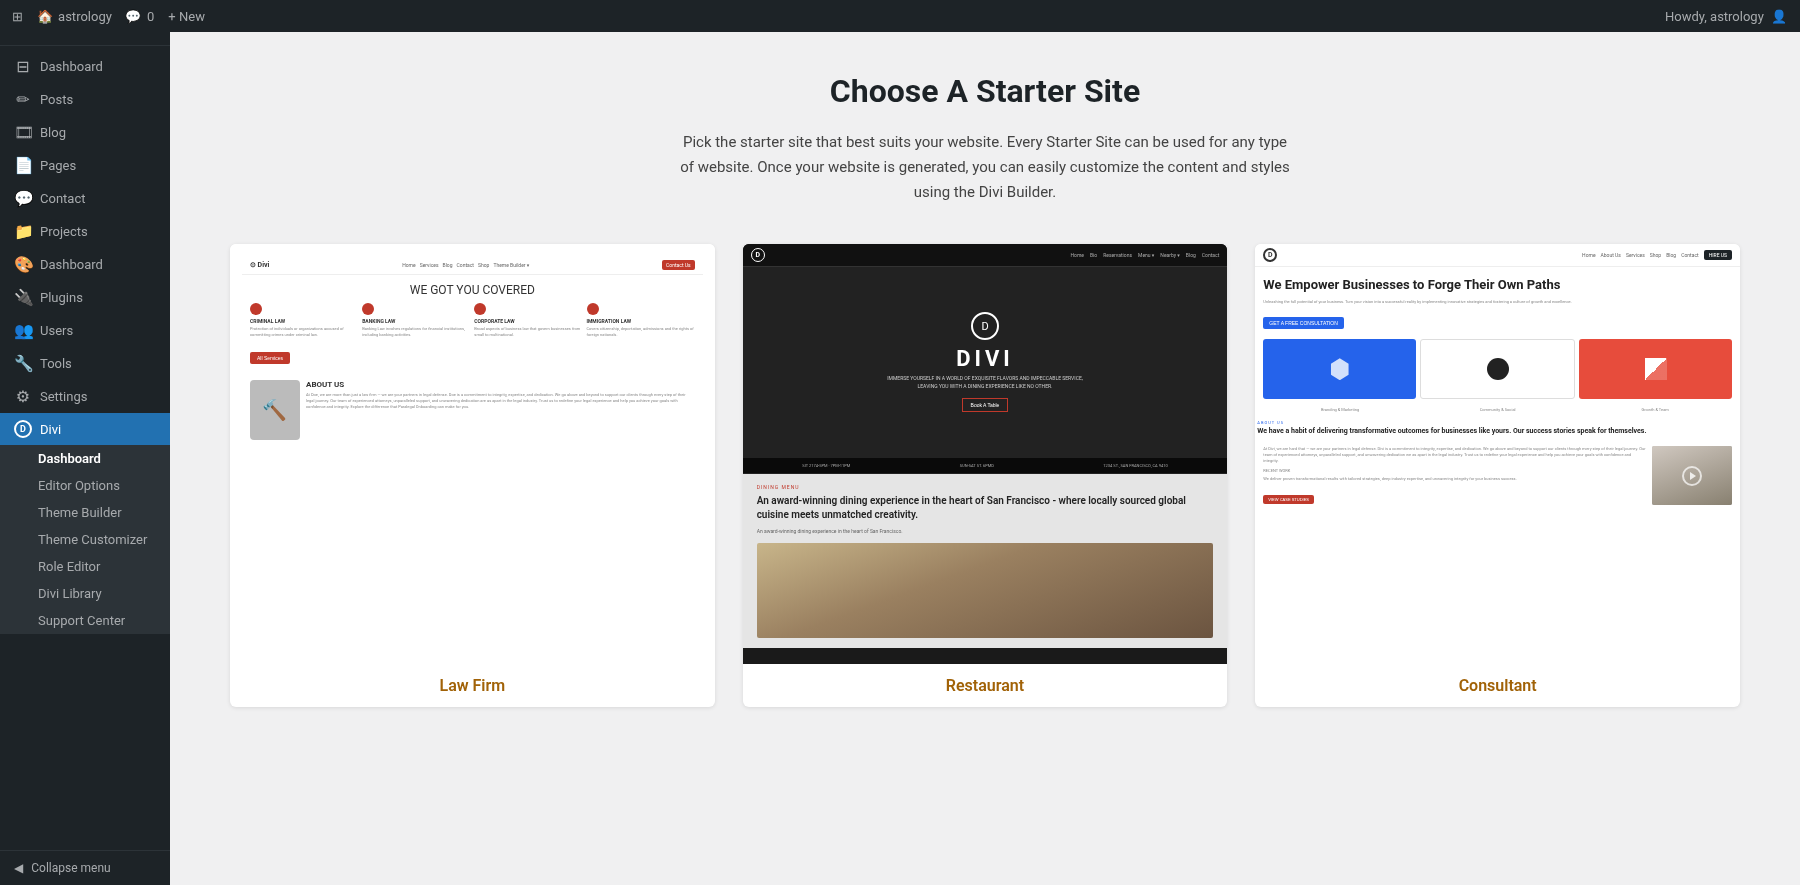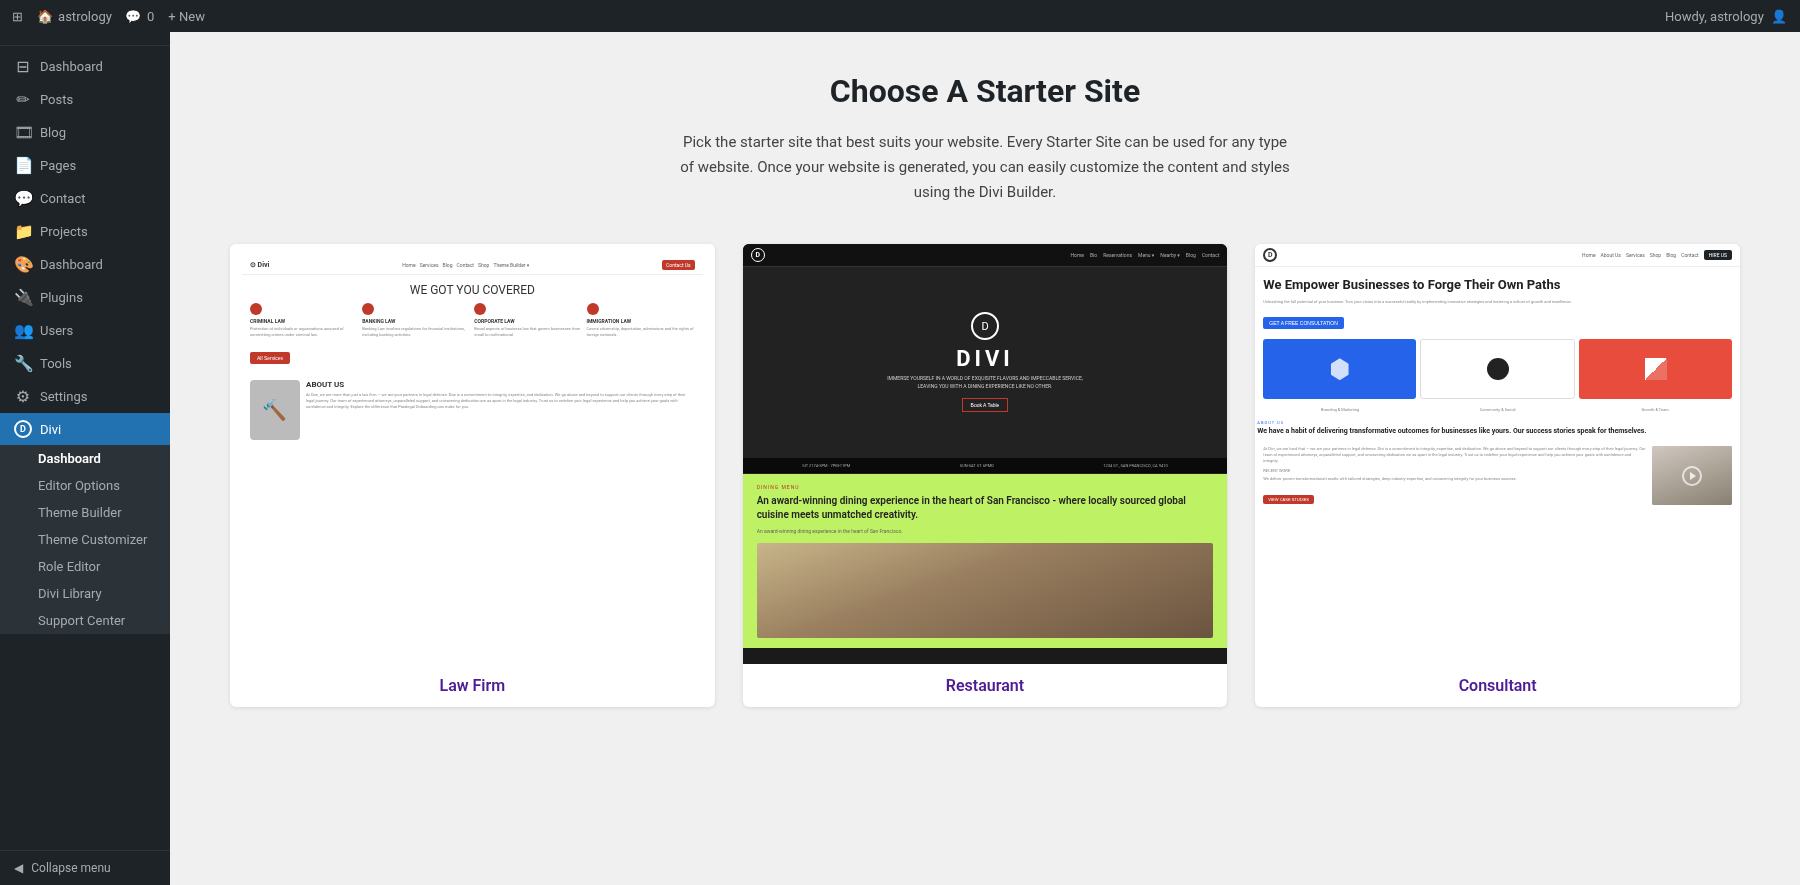--- a/index.html
+++ b/index.html
@@ -204,21 +204,21 @@
     .cons-about h3 { font-size: 7px; font-weight: 700; color: #222; margin-bottom: 3px; }
     .cons-bottom { display: flex; gap: 6px; padding: 4px 8px; }
     .cons-bottom-text { flex: 1; }
     .cons-bottom-text p { font-size: 4px; color: #888; line-height: 1.5; margin-bottom: 4px; }
     .cons-bottom-text button { background: #c0392b; color: #fff; font-size: 4px; padding: 2px 5px; border: none; border-radius: 2px; cursor: pointer; }
 
     .card-label {
       padding: 12px 16px;
       font-size: 16px;
       font-weight: 600;
-      color: #4c1d95;
+      color: #a16207;
       text-align: center;
     }
 
     
     #main::-webkit-scrollbar { width: 6px; }
     #main::-webkit-scrollbar-track { background: #f0f0f1; }
     #main::-webkit-scrollbar-thumb { background: #ccc; border-radius: 3px; }
   </style>
 </head>
 <body>
@@ -397,21 +397,21 @@
           <div class="rest-subtitle">IMMERSE YOURSELF IN A WORLD OF EXQUISITE FLAVORS AND IMPECCABLE SERVICE, LEAVING YOU WITH A DINING EXPERIENCE LIKE NO OTHER.</div>
           <div style="display:flex;gap:8px;margin-top:8px;">
             <button style="background:transparent;border:1px solid #c0392b;color:#fff;font-size:5px;padding:3px 8px;cursor:pointer;">Book A Table</button>
           </div>
         </div>
         <div class="rest-info-bar" style="background:#0a0a0a;display:flex;justify-content:space-around;padding:5px 10px;border-top:1px solid #222;border-bottom:1px solid #222;">
           <span style="color:#aaa;font-size:4px;">SIT 2174-5PM · 7PM-11PM</span>
           <span style="color:#aaa;font-size:4px;">SUN-SAT ST. 6PMD</span>
           <span style="color:#aaa;font-size:4px;">1234 ST., SAN FRANCISCO, CA 9410</span>
         </div>
-        <div style="background:#bef264;padding:10px 14px;">
+        <div style="background:#e5e5e5;padding:10px 14px;">
           <div style="color:#c0392b;font-size:5px;text-transform:uppercase;letter-spacing:1px;margin-bottom:4px;">DINING MENU</div>
           <div style="color:#222;font-size:10px;font-weight:600;line-height:1.4;margin-bottom:5px;">An award-winning dining experience in the heart of San Francisco - where locally sourced global cuisine meets unmatched creativity.</div>
           <div style="color:#666;font-size:5px;line-height:1.6;margin-bottom:8px;">An award-winning dining experience in the heart of San Francisco.</div>
 
           <div style="width:100%;height:95px;background:linear-gradient(135deg,#d4c4a8,#b8a070);border-radius:2px;display:flex;align-items:center;justify-content:center;overflow:hidden;">
             <div style="width:100%;height:100%;background:linear-gradient(160deg,#c8b58a 0%,#9a8060 40%,#6b5440 100%);display:flex;align-items:flex-end;padding:6px;"></div>
           </div>
         </div>
       </div>
       <div class="card-label">Restaurant</div>

